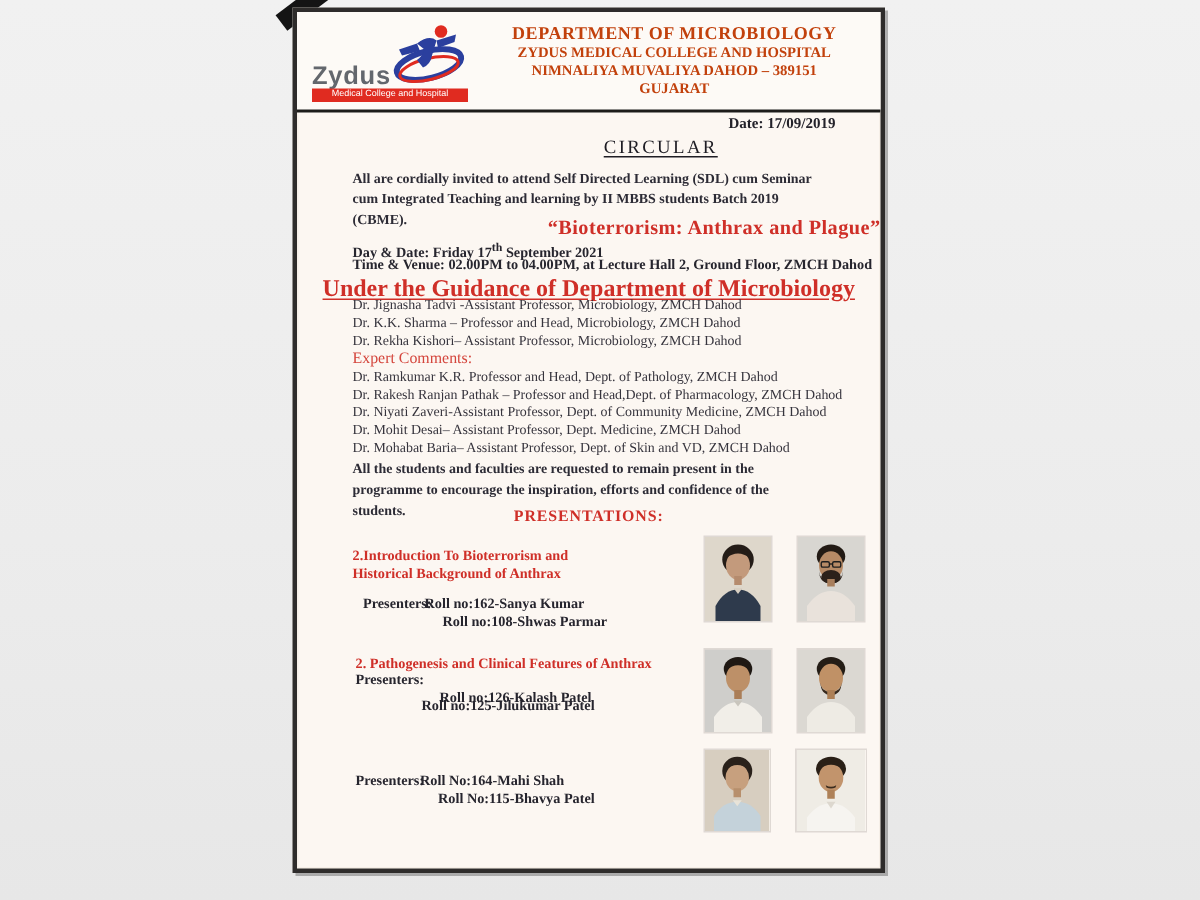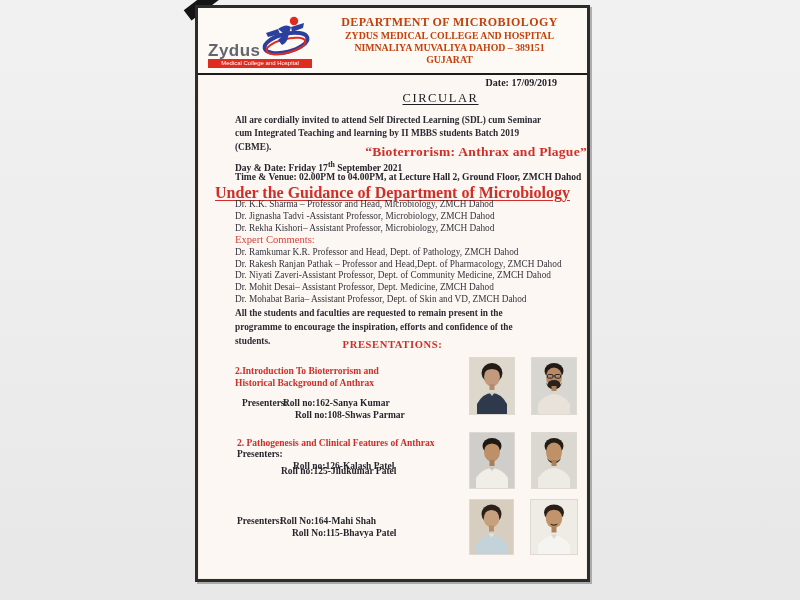--- a/index.html
+++ b/index.html
@@ -107,22 +107,22 @@
 
     <div class="sem-title">“Bioterrorism: Anthrax and Plague”</div>
 
     <div class="dayline"><span>Day &amp; Date: Friday 17</span><sup>th</sup><span> September 2021</span></div>
 
     <div class="timeline">Time &amp; Venue: 02.00PM to 04.00PM, at Lecture Hall 2, Ground Floor, ZMCH Dahod</div>
 
     <div class="guidance">Under the Guidance of Department of Microbiology</div>
 
     <div class="faculty">
+      <div>Dr. Jignasha Tadvi -Assistant Professor, Microbiology, ZMCH Dahod</div>
       <div>Dr. K.K. Sharma – Professor and Head, Microbiology, ZMCH Dahod</div>
-      <div>Dr. Jignasha Tadvi -Assistant Professor, Microbiology, ZMCH Dahod</div>
       <div>Dr. Rekha Kishori– Assistant Professor, Microbiology, ZMCH Dahod</div>
     </div>
 
     <div class="expert-label">Expert Comments:</div>
 
     <div class="experts">
       <div>Dr. Ramkumar K.R. Professor and Head, Dept. of Pathology, ZMCH Dahod</div>
       <div>Dr. Rakesh Ranjan Pathak – Professor and Head,Dept. of Pharmacology, ZMCH Dahod</div>
       <div>Dr. Niyati Zaveri-Assistant Professor, Dept. of Community Medicine, ZMCH Dahod</div>
       <div>Dr. Mohit Desai– Assistant Professor, Dept. Medicine, ZMCH Dahod</div>

